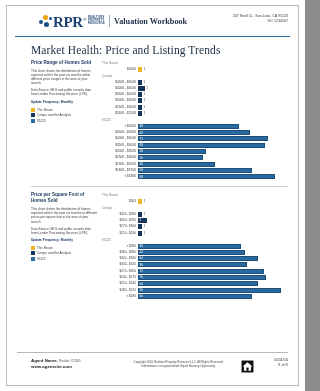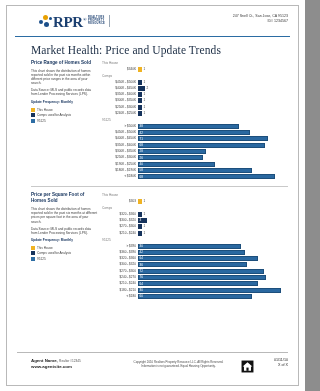--- a/index.html
+++ b/index.html
@@ -92,28 +92,29 @@
         </span>
         <span class="rpr">
           <span>RPR</span><sup>®</sup>
         </span>
         <span class="rprsub">
           <div>REALTORS</div>
           <div>PROPERTY</div>
           <div>RESOURCE</div>
         </span>
         <span class="vbar"></span>
+        <span class="vw">Valuation Workbook</span>
       </div>
       <div class="addr">
         <div>247 Snell Ct., San Jose, CA 95123</div>
         <div>ID# 1234567</div>
       </div>
     </div>
 
-    <div class="title">Market Health: Price and Update Trends</div>
+    <div class="title">Market Health: Price and Listing Trends</div>
 
     <div class="section">
       <div class="leftcol">
         <div class="sec-head">Price Range of Homes Sold</div>
         <div class="sec-desc">This chart shows the distribution of homes reported sold in the past six months within different price ranges in the area of your search.</div>
         <div class="sec-src">Data Source: MLS and public records data from Lender Processing Services (LPS).</div>
         <div class="sec-freq">Update Frequency: Monthly</div>
         <div class="legend">
           <div class="lg-row">
             <span class="sw sw-y"></span>

